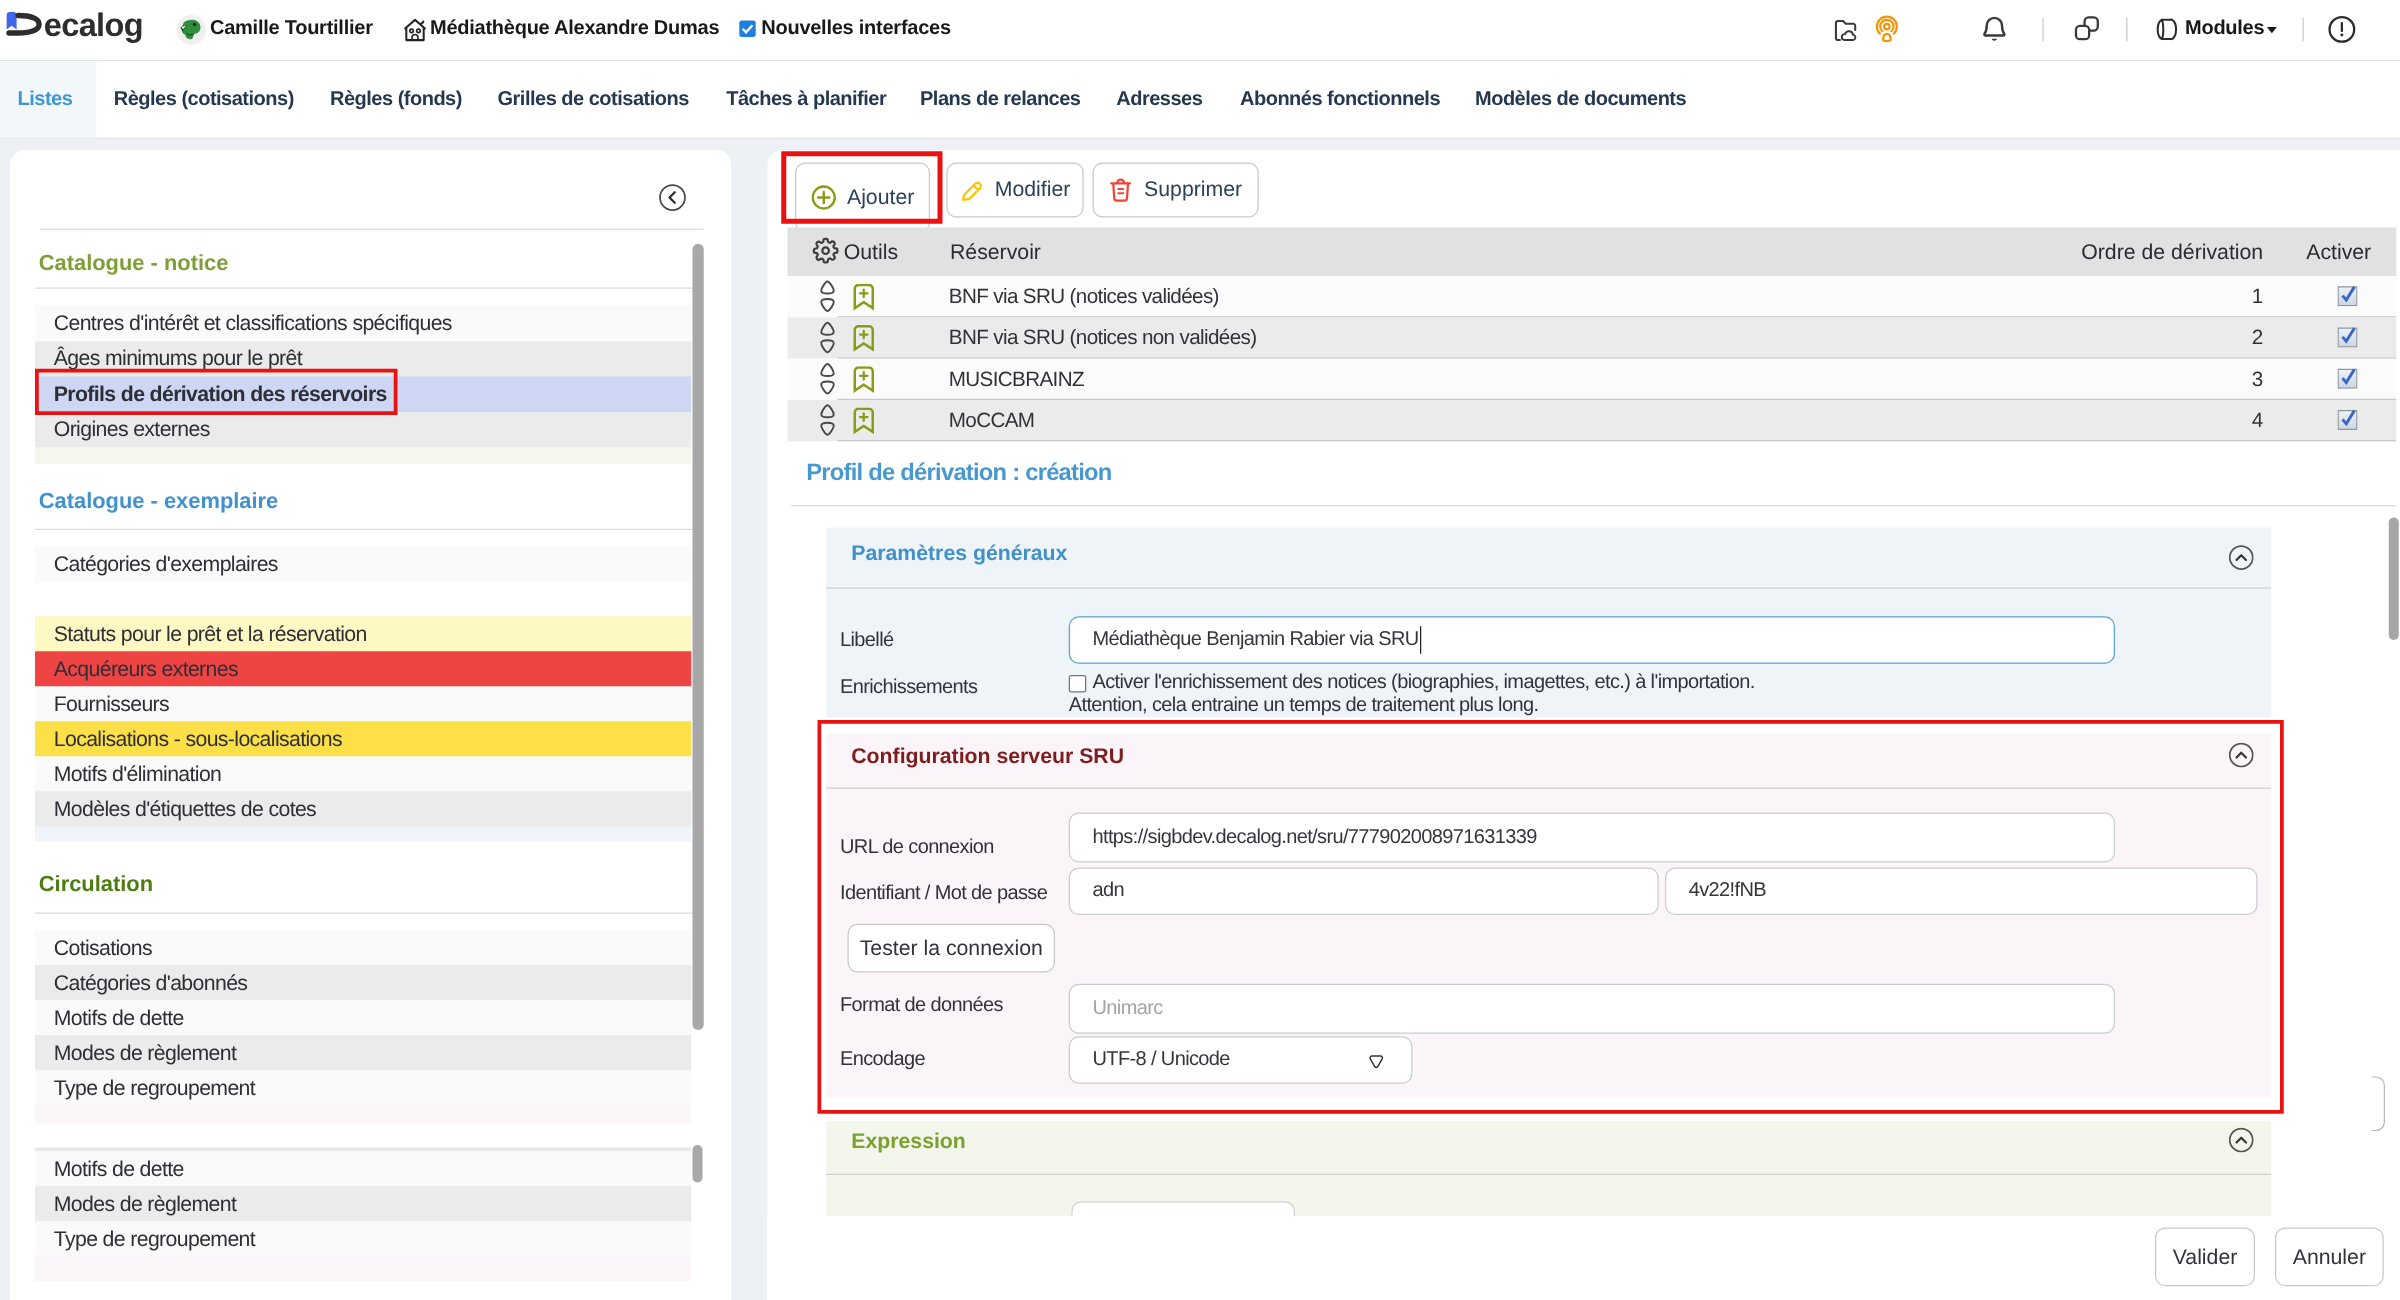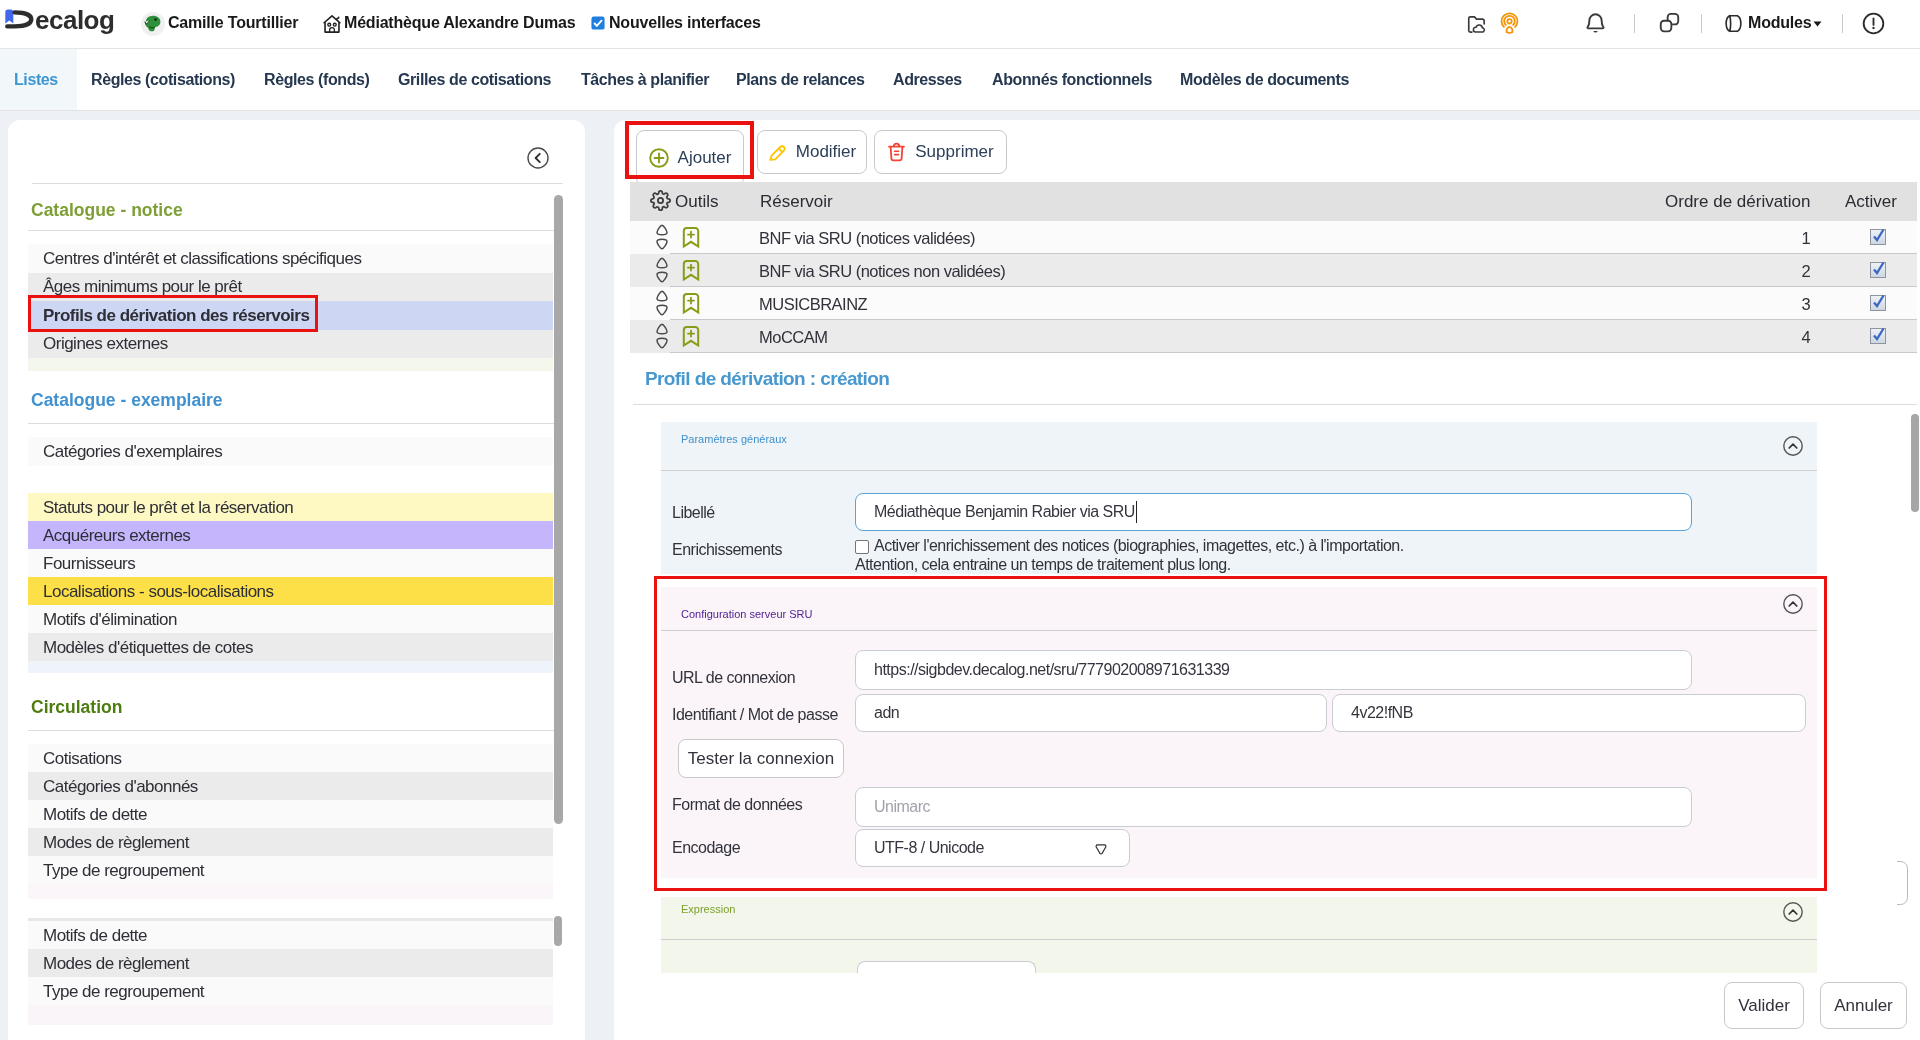--- a/index.html
+++ b/index.html
@@ -27,21 +27,21 @@
   
   .trow { position:absolute; left:630px; width:1287px; height:33px; }
   .trow::after { content:""; position:absolute; left:40px; right:0; bottom:0; height:1px; background:#c9c9c9; }
   .sorticon { position:absolute; left:25px; top:3px; }
   .bmicon { position:absolute; left:52px; top:6px; }
   .cbx { position:absolute; left:1240px; top:5px; }
   .tname { position:absolute; left:129px; top:50%; transform:translateY(-50%); font-size:16.5px; letter-spacing:-0.5px; color:#31313a; }
   .tnum { position:absolute; left:1156px; width:40px; text-align:center; top:50%; transform:translateY(-50%); font-size:16.5px; color:#31313a; }
   
   .panel { position:absolute; left:661px; width:1156px; }
-  .ptitle { position:absolute; left:20px; top:14px; font-size:11px; font-weight:normal; }
+  .ptitle { position:absolute; left:20px; top:14px; font-size:17px; font-weight:bold; }
   .pdiv { position:absolute; left:0; top:48px; width:100%; height:1px; background:#cfcfcf; }
   .flabel { position:absolute; left:11px; font-size:16px; letter-spacing:-0.5px; color:#32323c; }
   .finput { position:absolute; background:#fff; border:1px solid #c9ccd2; border-radius:8px; font-size:16px; letter-spacing:-0.5px; color:#35353f; display:flex; align-items:center; padding-left:18px; }
   .collapse { position:absolute; width:20px; height:20px; }
 </style>
 </head>
 <body>
 <div class="abs" id="header">
   <svg class="abs" style="left:0px;top:0px" width="130" height="42" viewBox="0 0 130 42">
     <path d="M5.3 12.2 a2.6 2.6 0 0 1 2.6 -2.6 h2.8 a2.6 2.6 0 0 1 2.6 2.6 v11.4 l-4 -3.1 -4 3.1 z" fill="#4168ea"></path>
@@ -128,21 +128,21 @@
   <div class="srow" style="top:124px;height:29px;background:#fafafa">Centres d'intérêt et classifications spécifiques</div>
   <div class="srow" style="top:153px;height:28px;background:#ebebeb">Âges minimums pour le prêt</div>
   <div class="srow" style="top:181px;height:29px;background:#cdd7f4;font-weight:bold">Profils de dérivation des réservoirs</div>
   <div class="srow" style="top:210px;height:28px;background:#ebebeb">Origines externes</div>
   <div class="srow" style="top:238px;height:13px;background:#f4f7ec"></div>
 
   <div class="side-title" style="top:270px;color:#4191cf">Catalogue - exemplaire</div>
   <div class="sdiv" style="top:303px"></div>
   <div class="srow" style="top:317px;background:#fafafa">Catégories d'exemplaires</div>
   <div class="srow" style="top:373px;background:#fef9c3">Statuts pour le prêt et la réservation</div>
-  <div class="srow" style="top:401px;background:#c4b5fd">Acquéreurs externes</div>
+  <div class="srow" style="top:401px;background:#ef4444">Acquéreurs externes</div>
   <div class="srow" style="top:429px;background:#fafafa">Fournisseurs</div>
   <div class="srow" style="top:457px;background:#fde047">Localisations - sous-localisations</div>
   <div class="srow" style="top:485px;background:#fafafa">Motifs d'élimination</div>
   <div class="srow" style="top:513px;background:#ebebeb">Modèles d'étiquettes de cotes</div>
   <div class="srow" style="top:541px;height:12px;background:#eef4f9"></div>
 
   <div class="side-title" style="top:577px;color:#4d7c0f">Circulation</div>
   <div class="sdiv" style="top:610px"></div>
   <div class="srow" style="top:624px;background:#fafafa">Cotisations</div>
   <div class="srow" style="top:652px;background:#ebebeb">Catégories d'abonnés</div>
@@ -270,21 +270,21 @@
   <div class="pdiv"></div>
   <div class="flabel" style="top:82px">Libellé</div>
   <div class="finput" style="left:194px;top:71px;width:837px;height:38px;border:1.5px solid #58a4d9">Médiathèque Benjamin Rabier via SRU<span style="display:inline-block;width:1.5px;height:22px;background:#222;margin-left:1px"></span></div>
   <div class="flabel" style="top:119px">Enrichissements</div>
   <div class="abs" style="left:194px;top:118px;width:14px;height:14px;border:1.5px solid #767676;border-radius:2px;background:#fff"></div>
   <div class="abs" style="left:213px;top:115px;font-size:16px;letter-spacing:-0.5px;color:#32323c">Activer l'enrichissement des notices (biographies, imagettes, etc.) à l'importation.</div>
   <div class="abs" style="left:194px;top:134px;font-size:16px;letter-spacing:-0.5px;color:#32323c">Attention, cela entraine un temps de traitement plus long.</div>
 </div>
 
 <div class="panel" style="top:587px;height:291px;background:#fbf4f8">
-  <div class="ptitle" style="color:#4c1d95;top:21px">Configuration serveur SRU</div>
+  <div class="ptitle" style="color:#7f1d1d;top:8px">Configuration serveur SRU</div>
   <div class="pdiv" style="top:43px"></div>
   <div class="flabel" style="top:82px">URL de connexion</div>
   <div class="finput" style="left:194px;top:63px;width:837px;height:40px">https://sigbdev.decalog.net/sru/777902008971631339</div>
   <div class="flabel" style="top:119px">Identifiant / Mot de passe</div>
   <div class="finput" style="left:194px;top:107px;width:472px;height:38px">adn</div>
   <div class="finput" style="left:671px;top:107px;width:474px;height:38px">4v22!fNB</div>
   <div class="btn" style="left:17px;top:152px;width:166px;height:39px;color:#32323c">Tester la connexion</div>
   <div class="flabel" style="top:209px">Format de données</div>
   <div class="finput" style="left:194px;top:200px;width:837px;height:40px;color:#a2a2aa">Unimarc</div>
   <div class="flabel" style="top:252px">Encodage</div>

